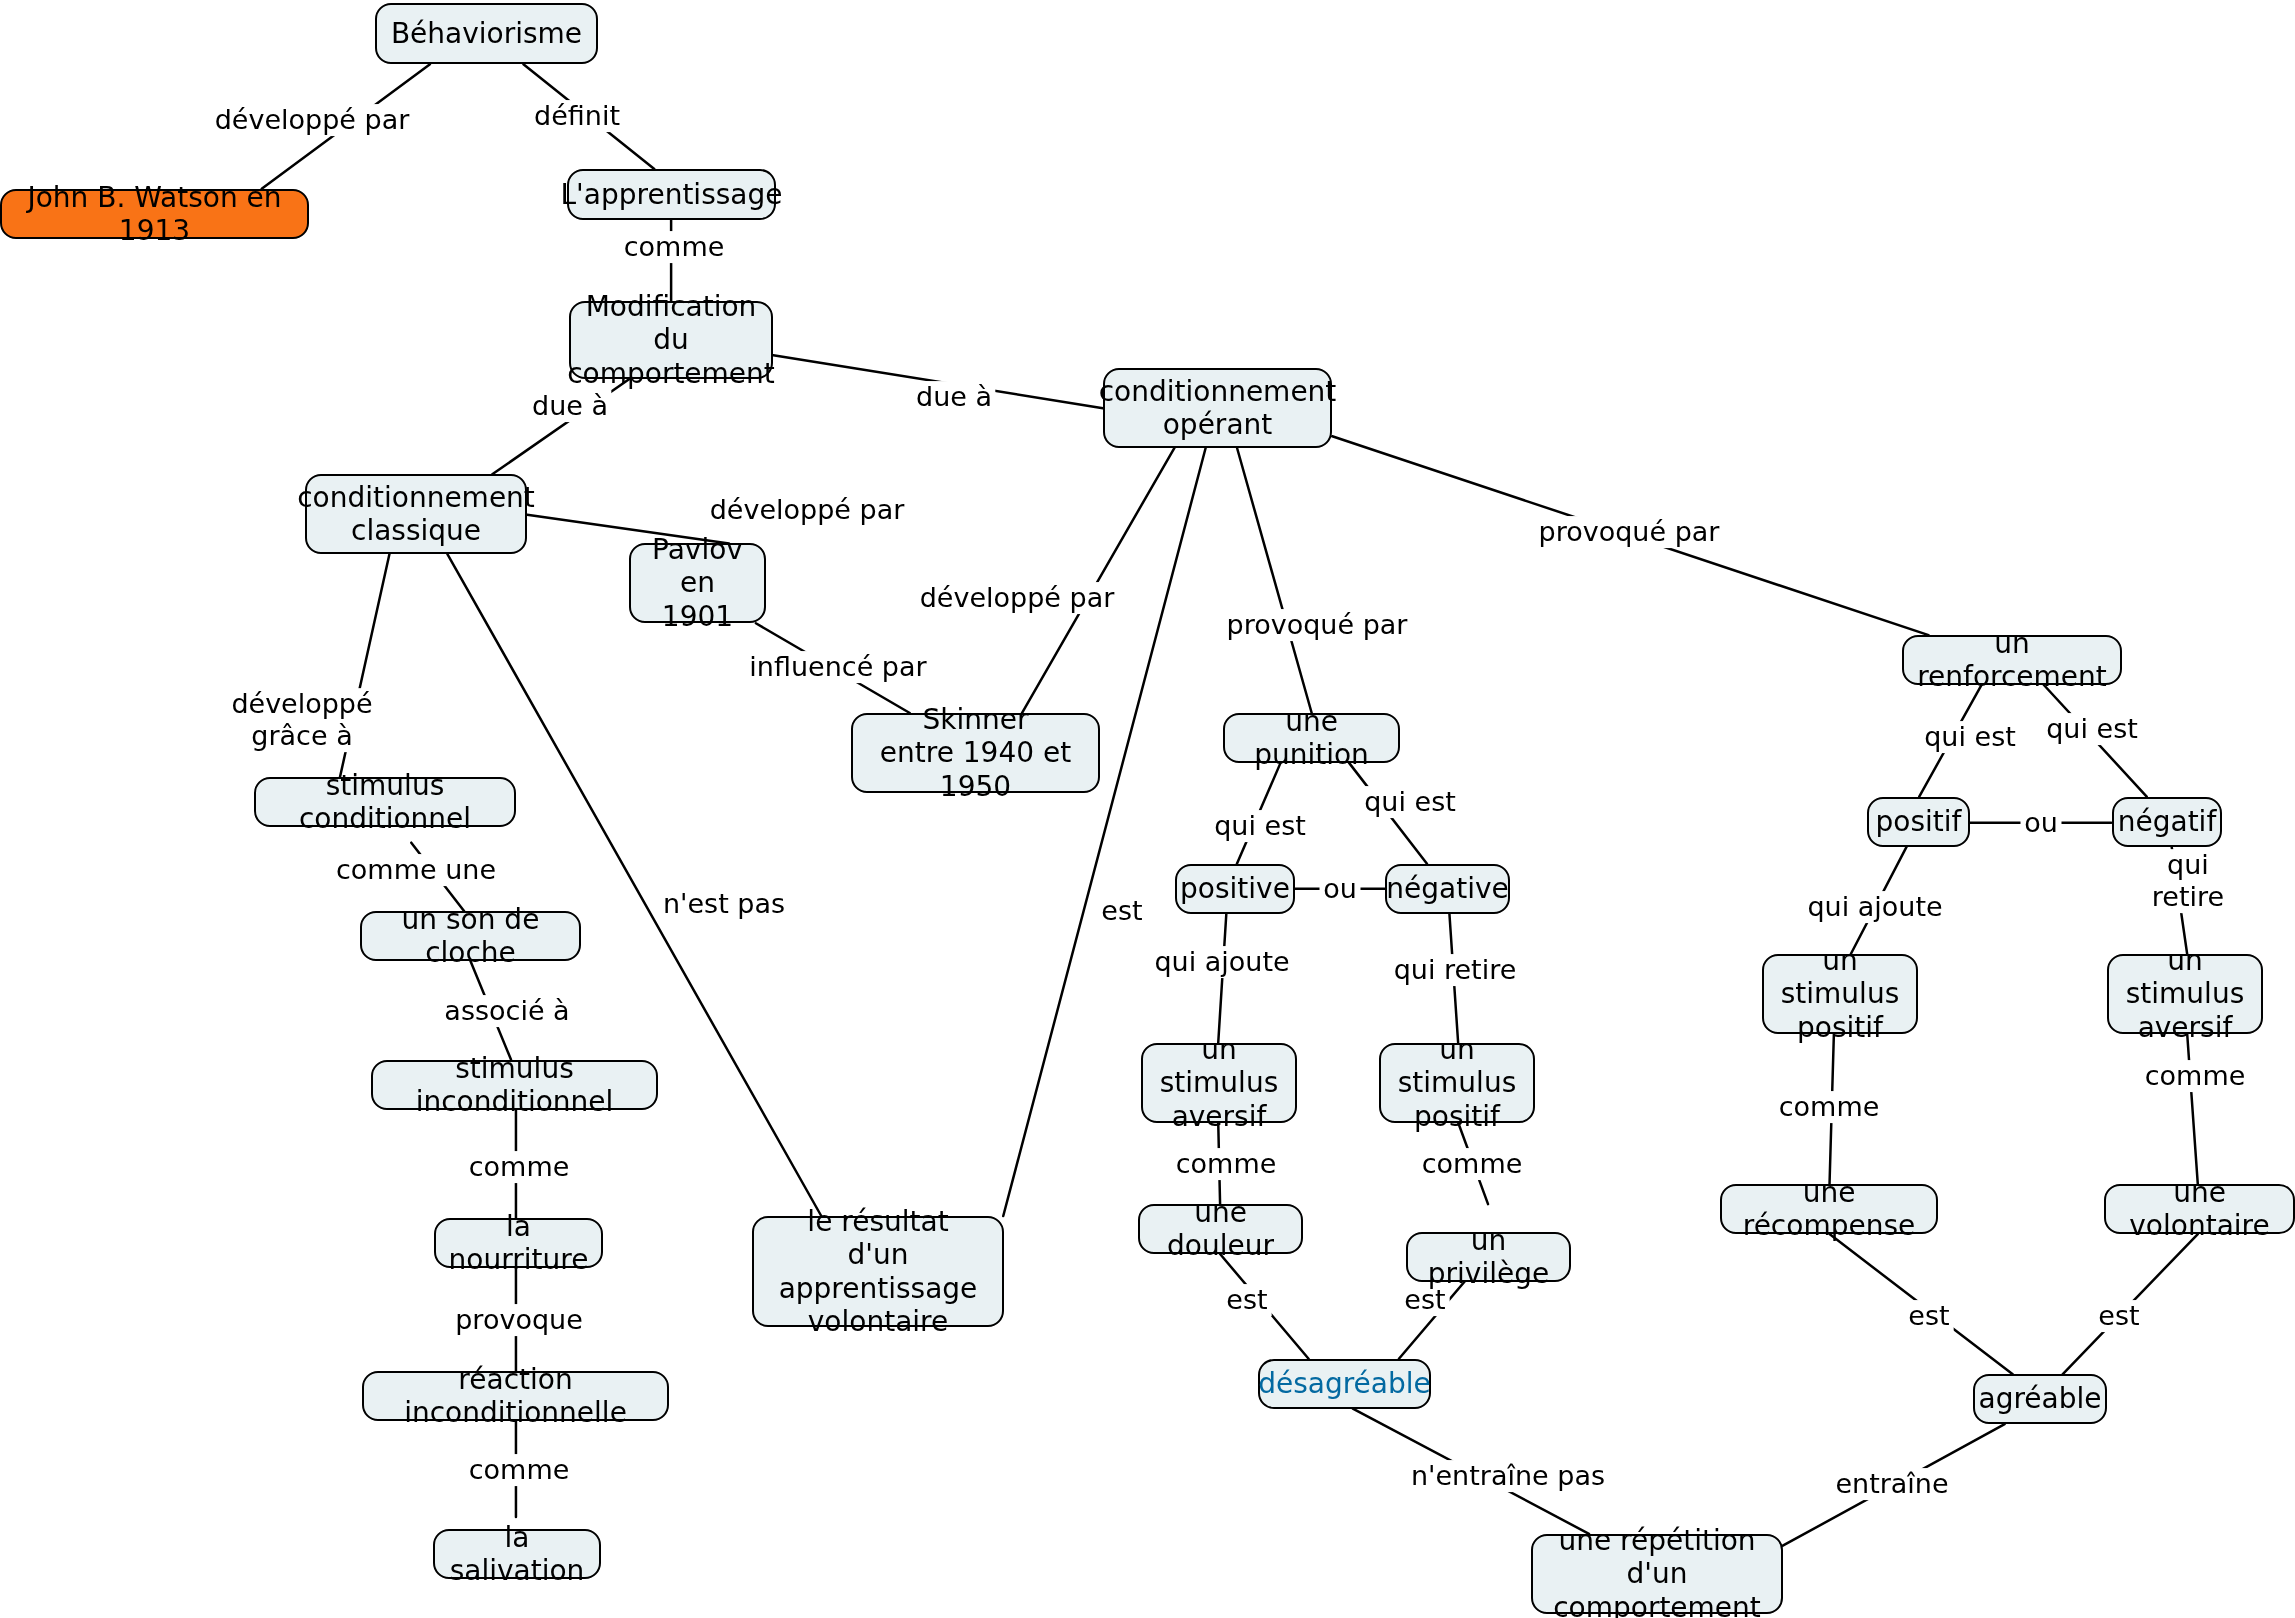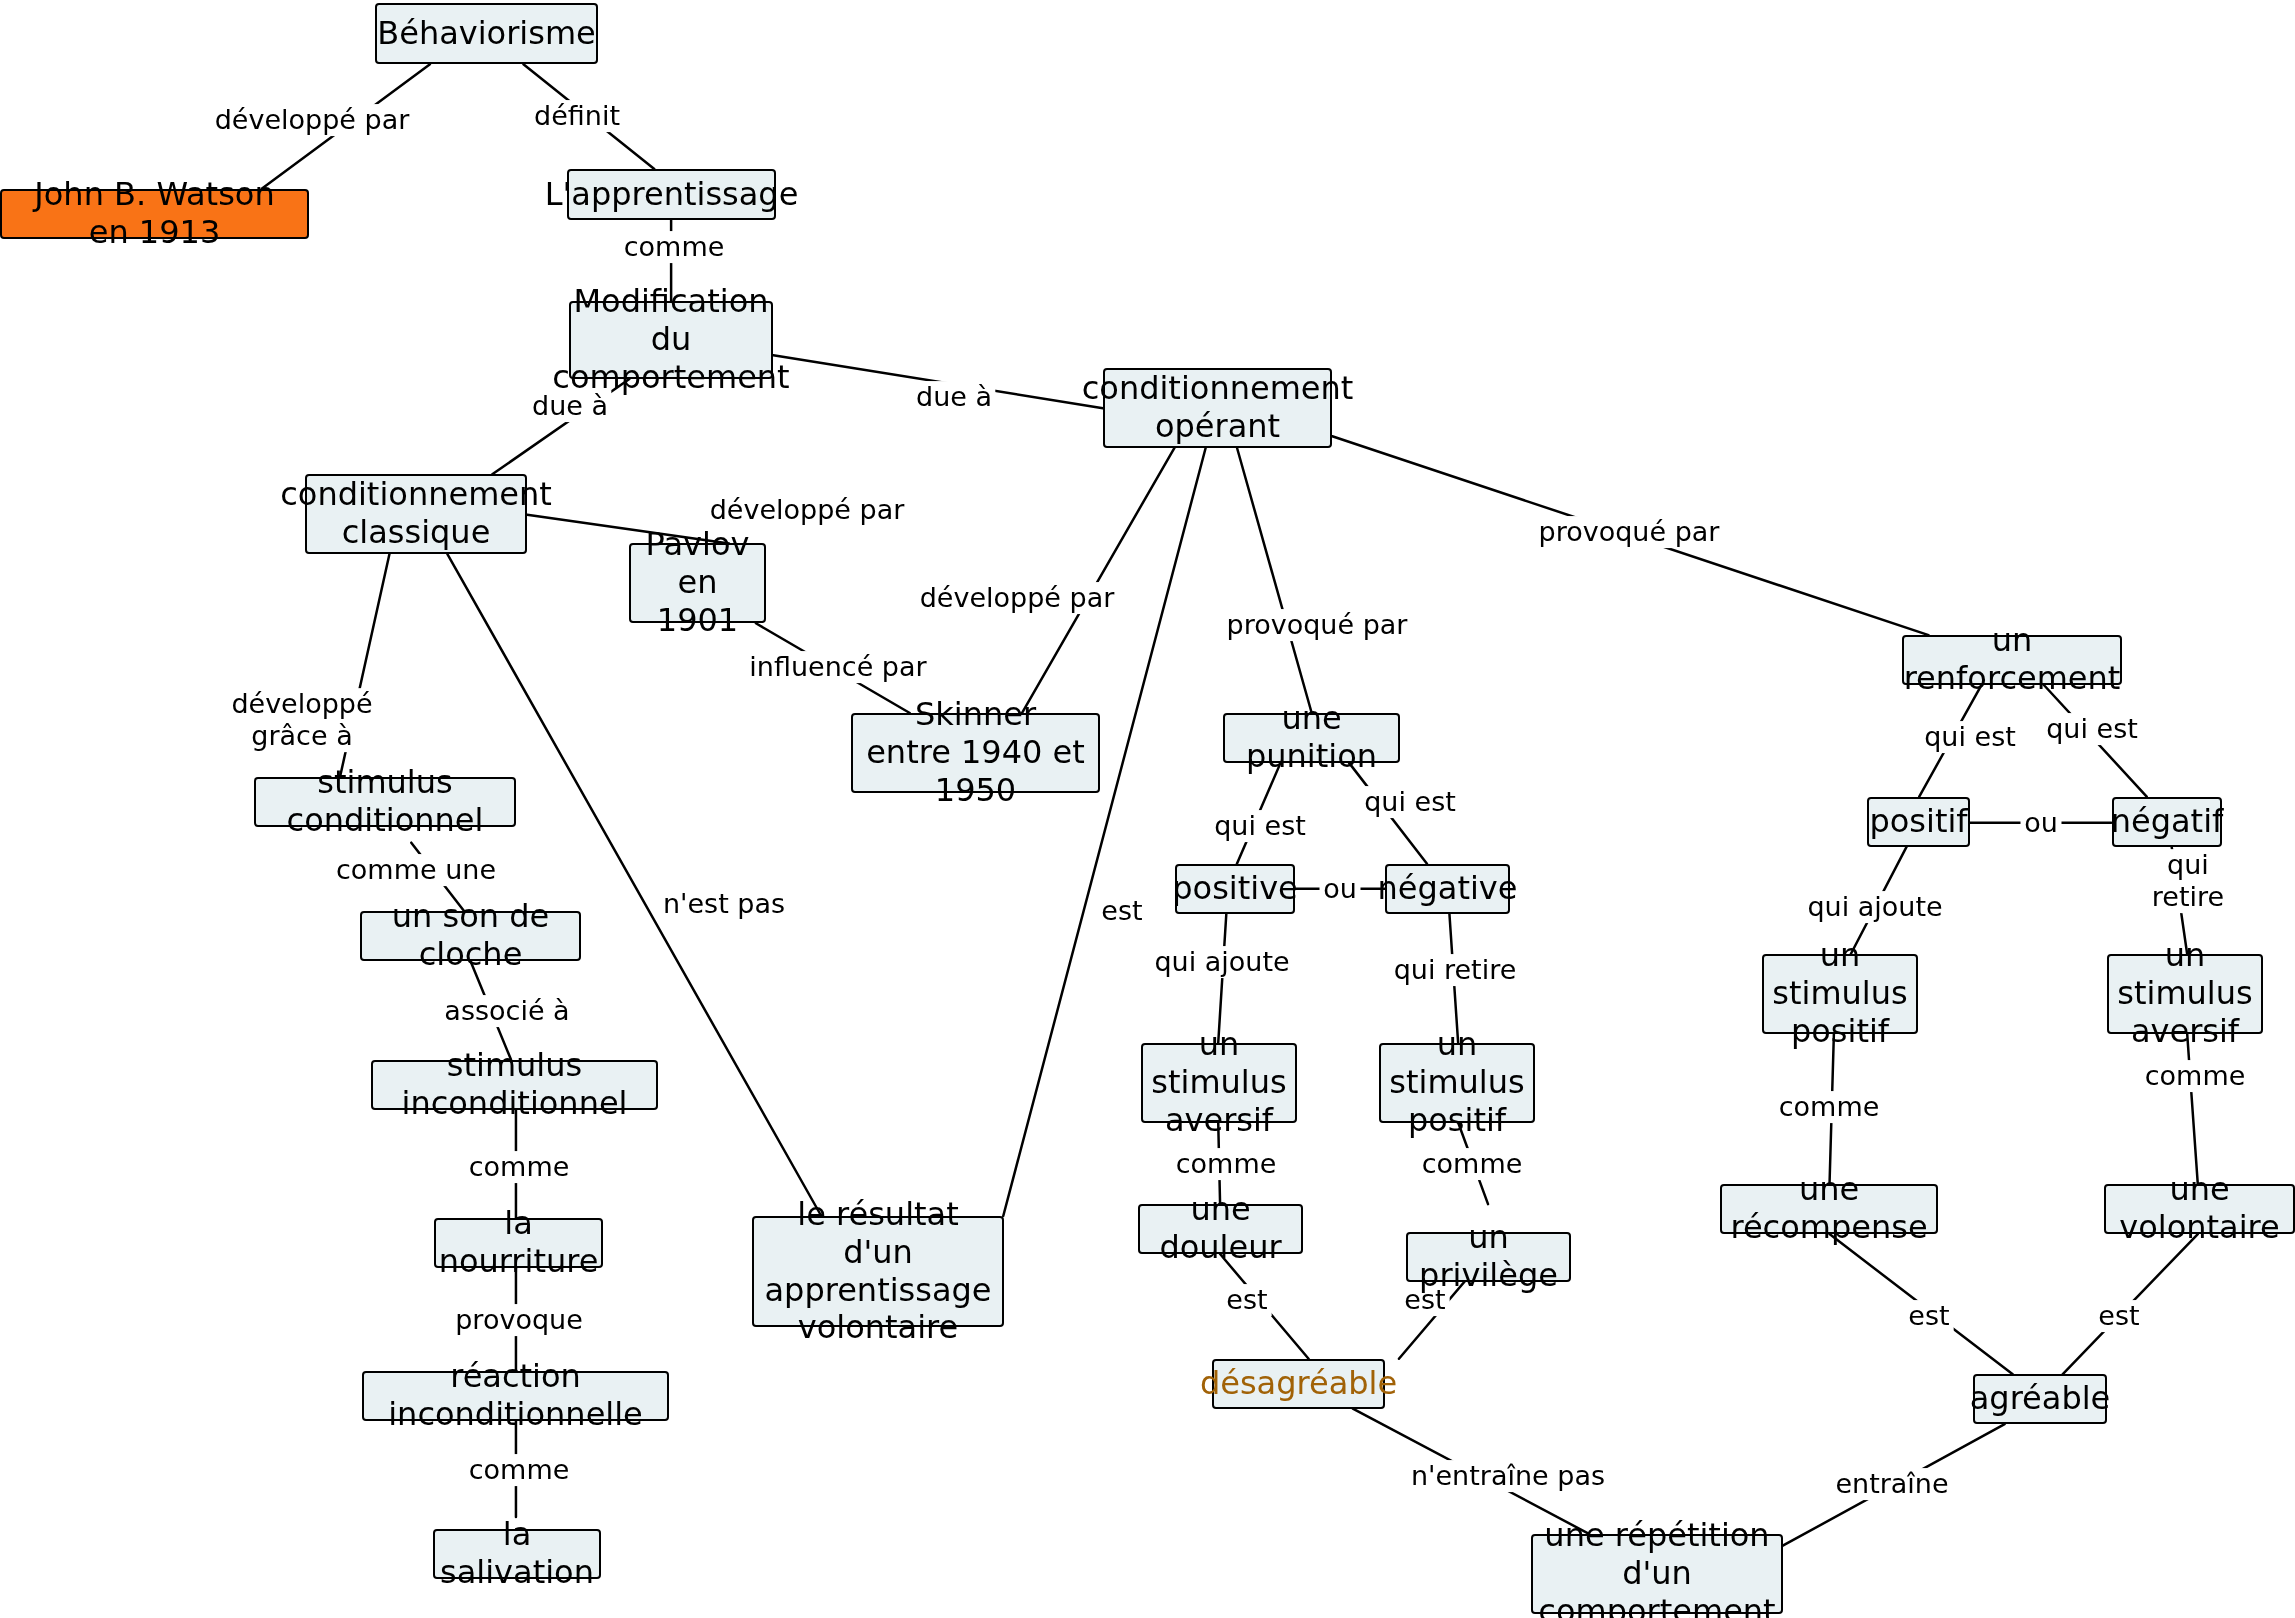--- a/index.html
+++ b/index.html
@@ -25,27 +25,27 @@
   #edges line {
     stroke: #000000;
     stroke-width: 4;
     stroke-linecap: round;
   }
   .node {
     position: absolute;
     box-sizing: border-box;
     background: #e9f1f3;
     border: 2.5px solid #000000;
-    border-radius: 4px;
+    border-radius: 16px;
     display: flex;
     align-items: center;
     justify-content: center;
     text-align: center;
     color: #000000;
-    font-size: 32px;
+    font-size: 28px;
     line-height: 1.18;
     white-space: pre-line;
     padding: 1.2px 8.7px;
     z-index: 3;
   }
   .link-label {
     position: absolute;
     color: #000000;
     font-size: 27px;
     line-height: 1.18;
@@ -127,21 +127,21 @@
 volontaire</span></div>
       <div class="node" style="left: 1223px; top: 713px; width: 177px; height: 50px; background: rgb(233, 241, 243); border-color: rgb(0, 0, 0); color: rgb(0, 0, 0);"><span>une punition</span></div>
       <div class="node" style="left: 1175px; top: 864px; width: 120px; height: 50px; background: rgb(233, 241, 243); border-color: rgb(0, 0, 0); color: rgb(0, 0, 0);"><span>positive</span></div>
       <div class="node" style="left: 1385px; top: 864px; width: 125px; height: 50px; background: rgb(233, 241, 243); border-color: rgb(0, 0, 0); color: rgb(0, 0, 0);"><span>négative</span></div>
       <div class="node" style="left: 1141px; top: 1043px; width: 156px; height: 80px; background: rgb(233, 241, 243); border-color: rgb(0, 0, 0); color: rgb(0, 0, 0);"><span>un stimulus
 aversif</span></div>
       <div class="node" style="left: 1379px; top: 1043px; width: 156px; height: 80px; background: rgb(233, 241, 243); border-color: rgb(0, 0, 0); color: rgb(0, 0, 0);"><span>un stimulus
 positif</span></div>
       <div class="node" style="left: 1138px; top: 1204px; width: 165px; height: 50px; background: rgb(233, 241, 243); border-color: rgb(0, 0, 0); color: rgb(0, 0, 0);"><span>une douleur</span></div>
       <div class="node" style="left: 1406px; top: 1204px; width: 165px; height: 50px; background: rgb(233, 241, 243); border-color: rgb(0, 0, 0); color: rgb(0, 0, 0); margin-top: 28px;"><span>un privilège</span></div>
-      <div class="node" style="left: 1212px; top: 1359px; width: 173px; height: 50px; background: rgb(233, 241, 243); border-color: rgb(0, 0, 0); color: #a16207;"><span>désagréable</span></div>
+      <div class="node" style="left: 1258px; top: 1359px; width: 173px; height: 50px; background: rgb(233, 241, 243); border-color: rgb(0, 0, 0); color: #0369a1;"><span>désagréable</span></div>
       <div class="node" style="left: 1867px; top: 797px; width: 103px; height: 50px; background: rgb(233, 241, 243); border-color: rgb(0, 0, 0); color: rgb(0, 0, 0);"><span>positif</span></div>
       <div class="node" style="left: 2112px; top: 797px; width: 110px; height: 50px; background: rgb(233, 241, 243); border-color: rgb(0, 0, 0); color: rgb(0, 0, 0);"><span>négatif</span></div>
       <div class="node" style="left: 1762px; top: 954px; width: 156px; height: 80px; background: rgb(233, 241, 243); border-color: rgb(0, 0, 0); color: rgb(0, 0, 0);"><span>un stimulus
 positif</span></div>
       <div class="node" style="left: 2107px; top: 954px; width: 156px; height: 80px; background: rgb(233, 241, 243); border-color: rgb(0, 0, 0); color: rgb(0, 0, 0);"><span>un stimulus
 aversif</span></div>
       <div class="node" style="left: 1720px; top: 1184px; width: 218px; height: 50px; background: rgb(233, 241, 243); border-color: rgb(0, 0, 0); color: rgb(0, 0, 0);"><span>une récompense</span></div>
       <div class="node" style="left: 2104px; top: 1184px; width: 191px; height: 50px; background: rgb(233, 241, 243); border-color: rgb(0, 0, 0); color: rgb(0, 0, 0);"><span>une volontaire</span></div>
       <div class="node" style="left: 1973px; top: 1374px; width: 134px; height: 50px; background: rgb(233, 241, 243); border-color: rgb(0, 0, 0); color: rgb(0, 0, 0);"><span>agréable</span></div>
       <div class="node" style="left: 1531px; top: 1534px; width: 252px; height: 80px; background: rgb(233, 241, 243); border-color: rgb(0, 0, 0); color: rgb(0, 0, 0);"><span>une répétition

